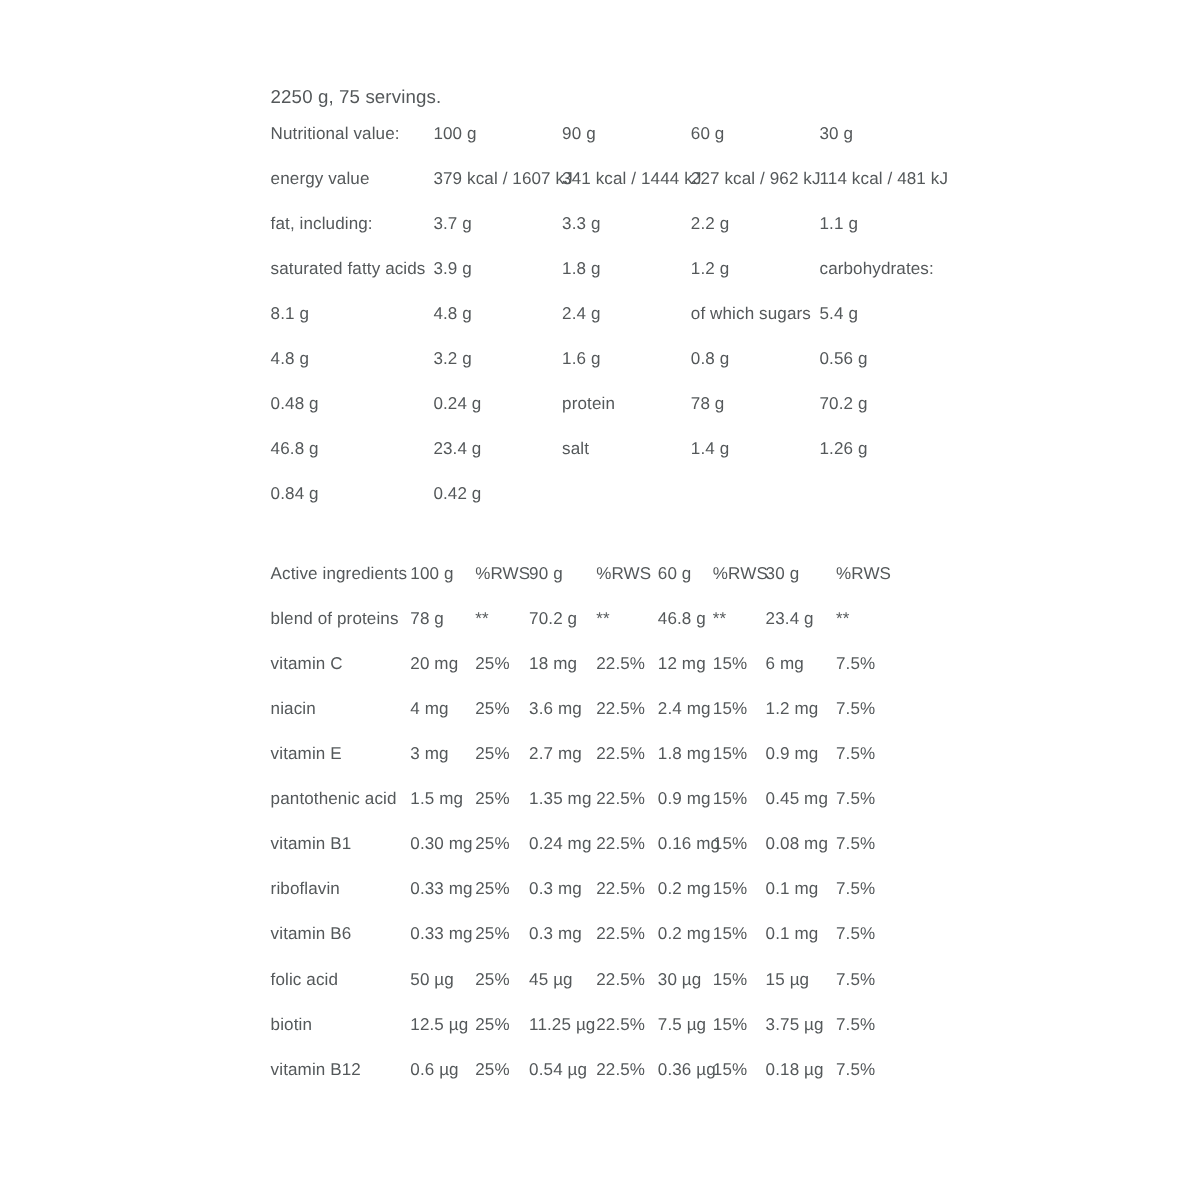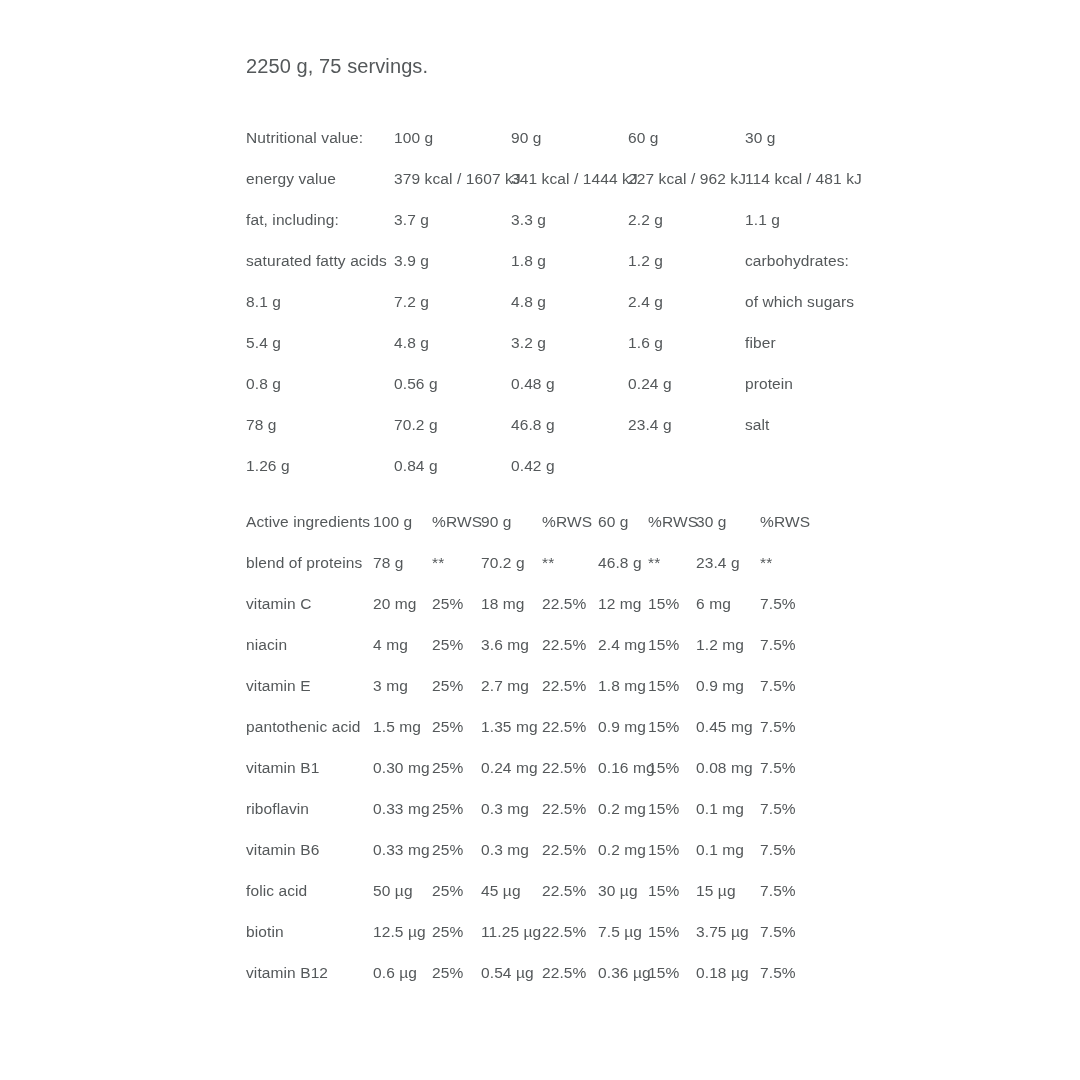--- a/index.html
+++ b/index.html
@@ -16,35 +16,35 @@
     color: #54585a;
   }
   .content {
     position: absolute;
     left: 246px;
     top: 0;
     width: 680px;
   }
   .intro {
     position: absolute;
-    top: 56px;
+    top: 79px;
     left: 0;
-    font-size: 20px;
+    font-size: 17px;
     letter-spacing: 0.1px;
     white-space: nowrap;
     margin: 0;
     line-height: 20px;
   }
   .data-table {
     position: absolute;
     left: 0;
     display: grid;
   }
   #nutrition-table {
-    top: 117px;
+    top: 101px;
     grid-template-columns: 148px 117px 117px 117px 117px;
   }
   #active-ingredients-table {
     top: 501px;
     grid-template-columns: 127px 59px 49px 61px 56px 50px 48px 64px 70px;
   }
   .cell {
     height: 41px;
     display: flex;
     align-items: center;
@@ -75,39 +75,38 @@
       <div class="cell value-cell">3.7 g</div>
       <div class="cell value-cell">3.3 g</div>
       <div class="cell value-cell">2.2 g</div>
       <div class="cell value-cell">1.1 g</div>
       <div class="cell label-cell">saturated fatty acids</div>
       <div class="cell value-cell">3.9 g</div>
       <div class="cell value-cell">1.8 g</div>
       <div class="cell value-cell">1.2 g</div>
       <div class="cell label-cell">carbohydrates:</div>
       <div class="cell value-cell">8.1 g</div>
-      <div class="cell value-cell">7.2 g</div>
       <div class="cell value-cell">4.8 g</div>
       <div class="cell value-cell">2.4 g</div>
       <div class="cell label-cell">of which sugars</div>
       <div class="cell value-cell">5.4 g</div>
       <div class="cell value-cell">4.8 g</div>
       <div class="cell value-cell">3.2 g</div>
       <div class="cell value-cell">1.6 g</div>
-      <div class="cell label-cell">fiber</div>
       <div class="cell value-cell">0.8 g</div>
       <div class="cell value-cell">0.56 g</div>
       <div class="cell value-cell">0.48 g</div>
       <div class="cell value-cell">0.24 g</div>
       <div class="cell label-cell">protein</div>
       <div class="cell value-cell">78 g</div>
       <div class="cell value-cell">70.2 g</div>
       <div class="cell value-cell">46.8 g</div>
       <div class="cell value-cell">23.4 g</div>
       <div class="cell label-cell">salt</div>
+      <div class="cell value-cell">1.4 g</div>
       <div class="cell value-cell">1.26 g</div>
       <div class="cell value-cell">0.84 g</div>
       <div class="cell value-cell">0.42 g</div>
     </section>
 
   <section id="active-ingredients-table" class="data-table" data-table="active_ingredients_table">
       <div class="cell header-cell">Active ingredients</div>
       <div class="cell header-cell">100 g</div>
       <div class="cell header-cell">%RWS</div>
       <div class="cell header-cell">90 g</div>

